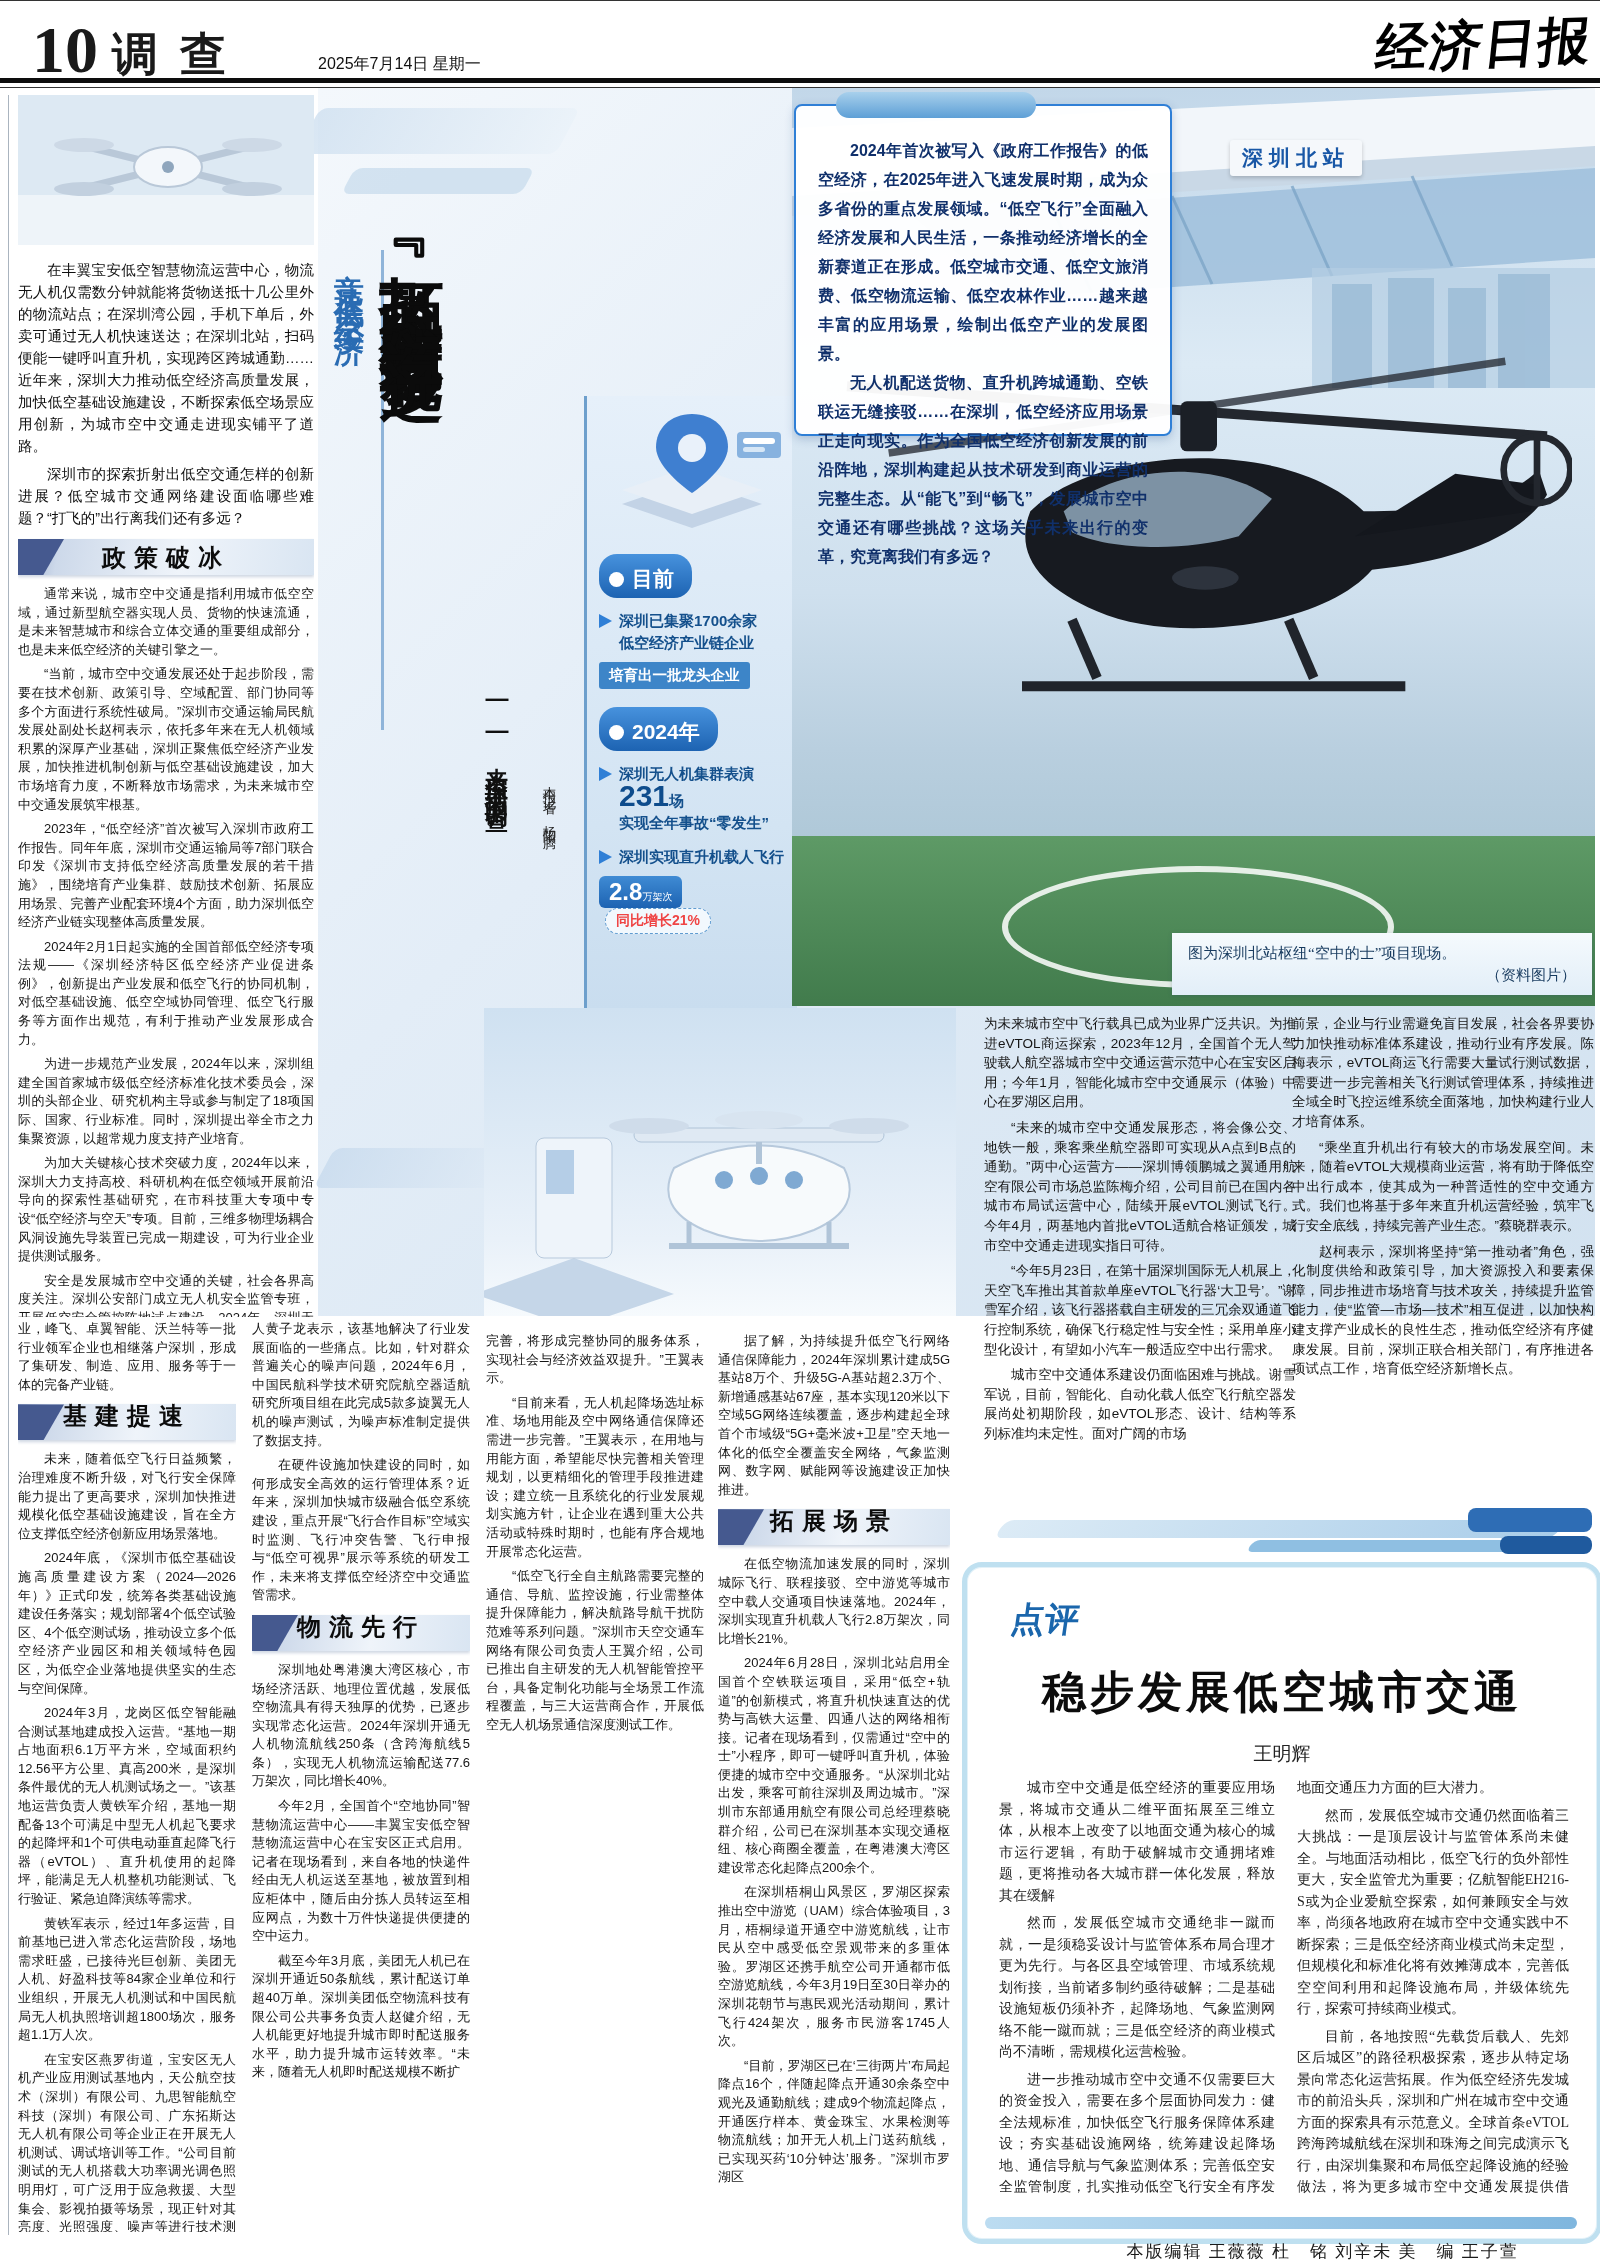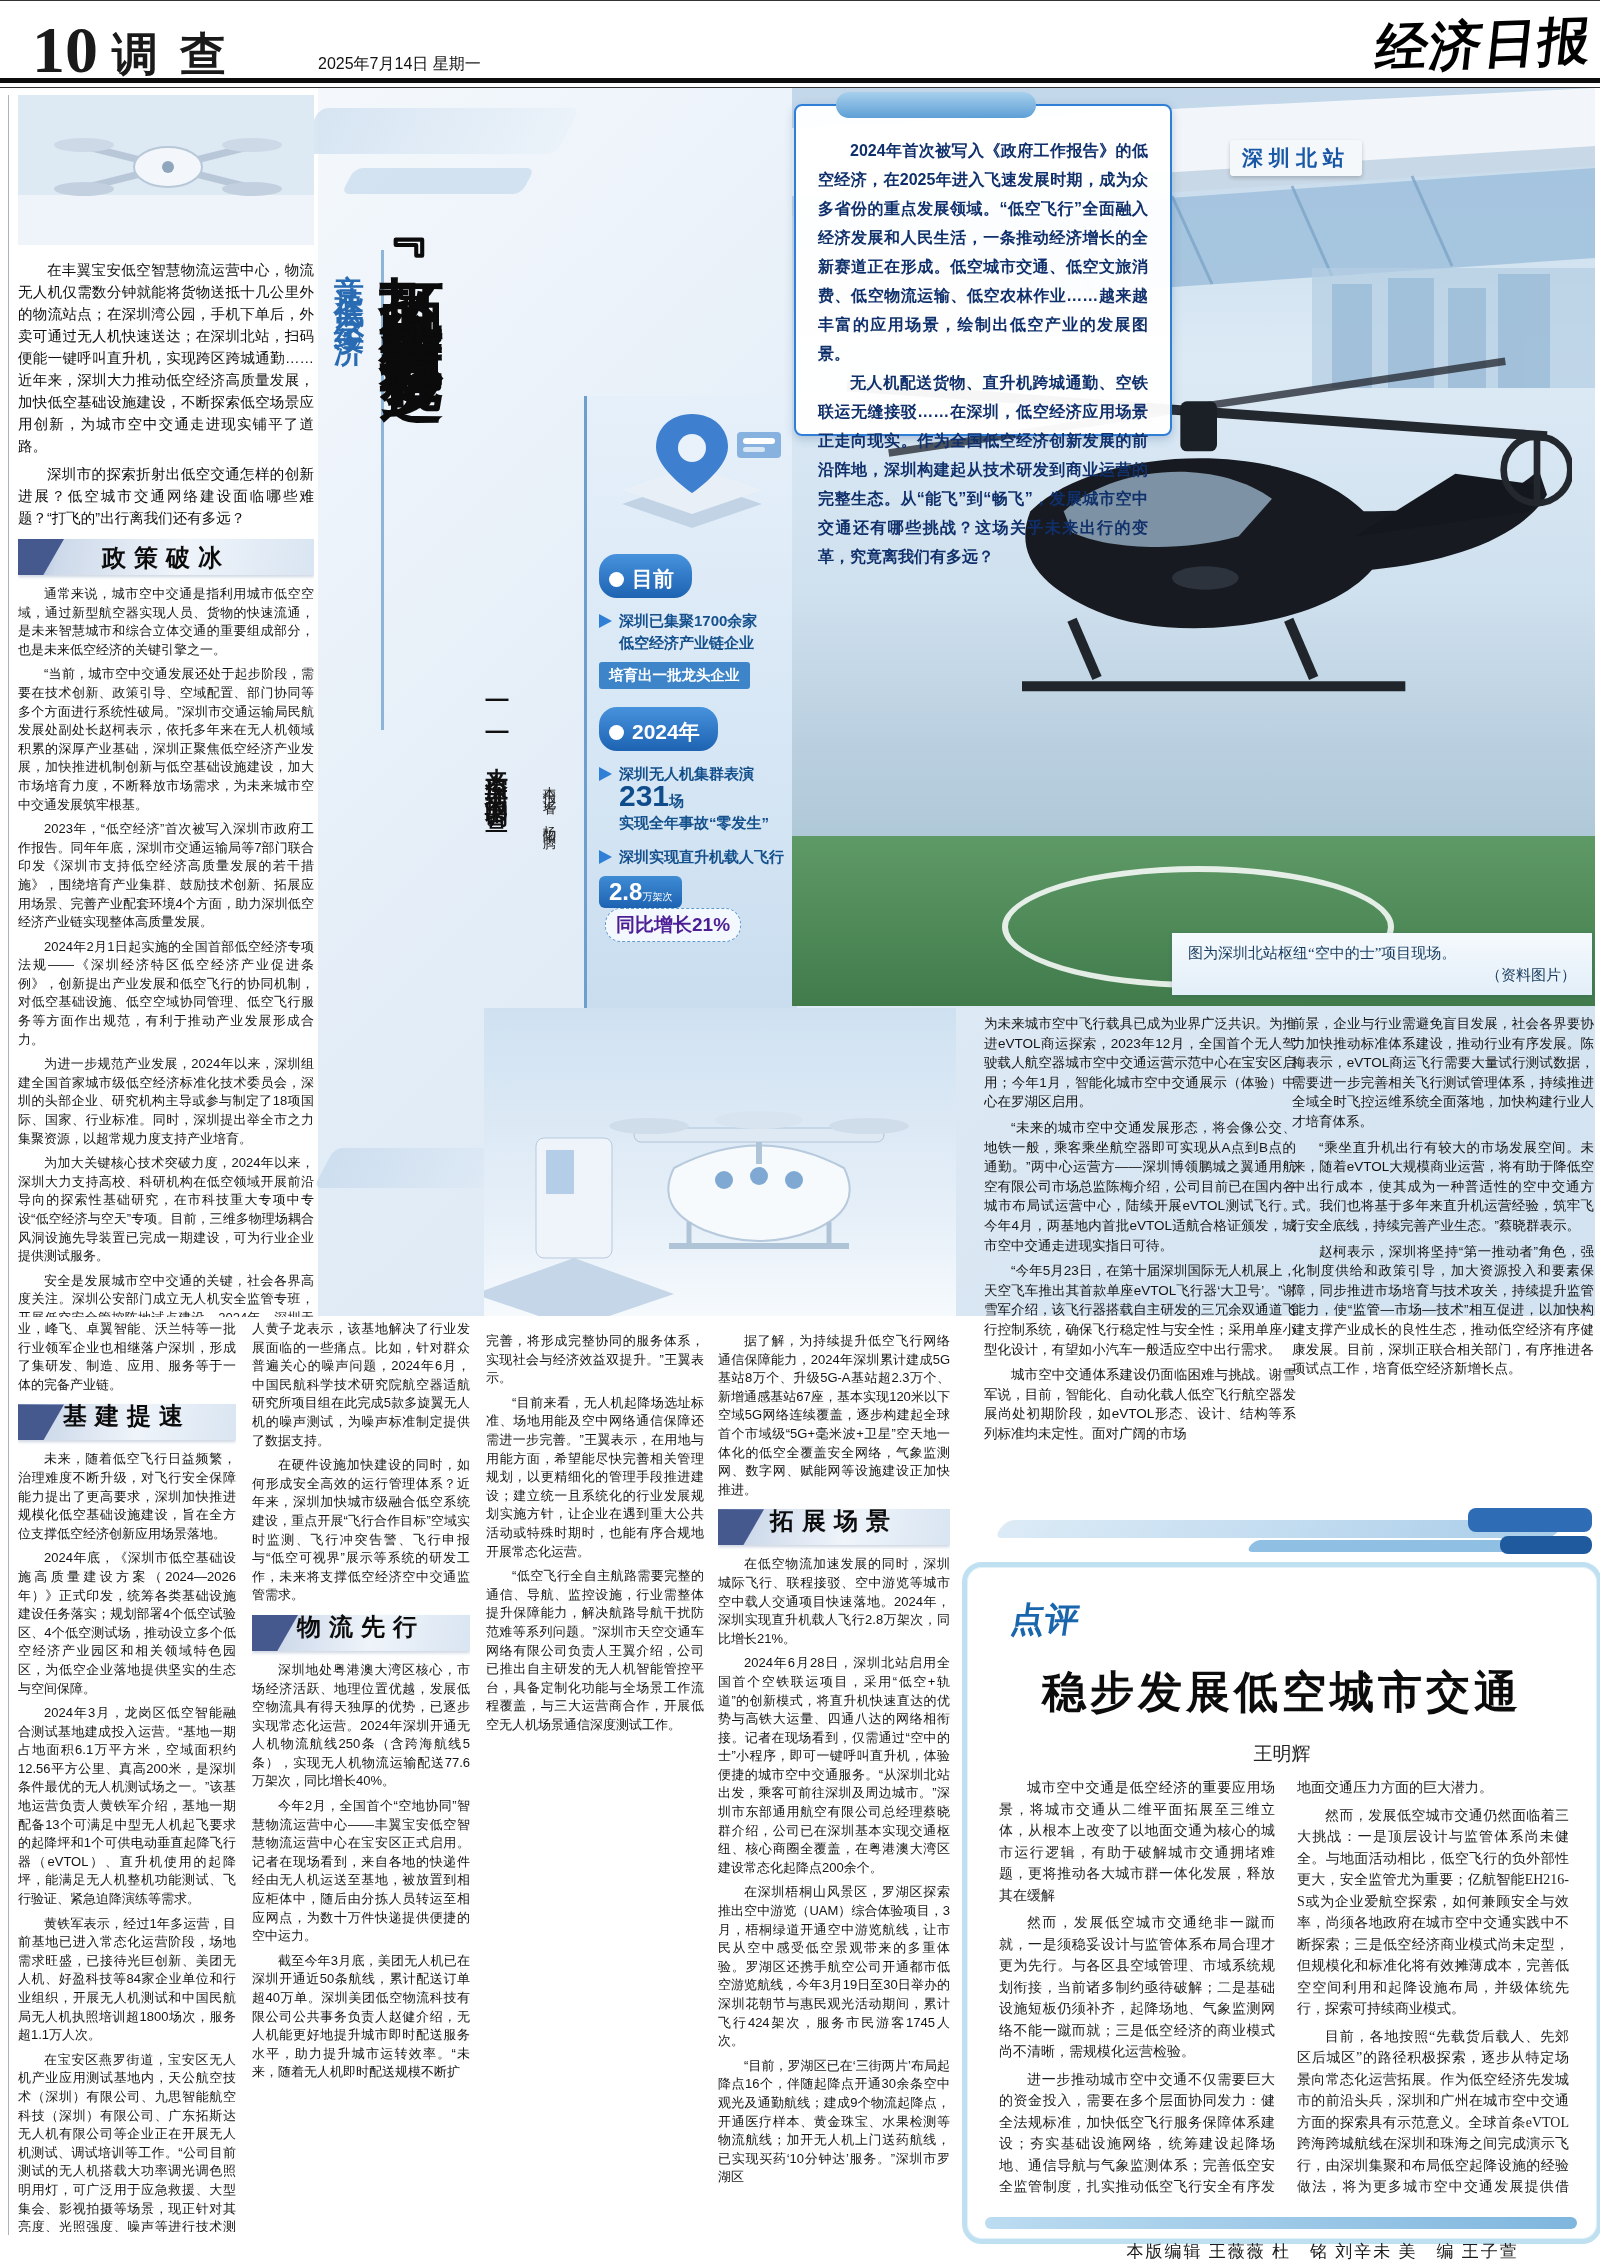--- a/index.html
+++ b/index.html
@@ -46,21 +46,21 @@
   .ibul{position:relative;padding-left:20px;font-size:15px;font-weight:700;color:#14508c;
         line-height:22px;margin-top:12px;}
   .ibul:before{content:"";position:absolute;left:0;top:4px;border-left:13px solid #2f7fd6;
         border-top:7px solid transparent;border-bottom:7px solid transparent;}
   .hl-bar{background:#3d85c8;color:#fff;font-size:14.5px;font-weight:700;
           padding:4px 10px;border-radius:3px;display:inline-block;margin-top:8px;}
   .bignum{font-size:30px;font-weight:900;color:#0e4c8c;}
   .chip{background:linear-gradient(180deg,#3f8bd4,#1d63b2);color:#fff;font-weight:900;
         border-radius:6px;padding:2px 10px;display:inline-block;font-size:24px;}
   .chip small{font-size:10px;font-weight:400;}
-  .growth{border:1.5px dashed #5f9bd0;color:#4c1d95;border-radius:16px;font-size:19px;
+  .growth{border:1.5px dashed #5f9bd0;color:#ef4444;border-radius:16px;font-size:14px;
         font-weight:700;padding:3px 10px;display:inline-block;margin-left:6px;background:#f2f8fd;}
   
   .photo{background:linear-gradient(180deg,#c2d7e9 0%,#dcEAf5 30%,#cfe0ee 55%,#b9cfdf 72%,#9dbccc 100%);overflow:hidden;}
   .pad{position:absolute;left:0;right:0;bottom:0;height:170px;
        background:linear-gradient(180deg,#5e9a66,#417b4c);}
   .padring{position:absolute;border:6px solid rgba(255,255,255,.85);border-radius:50%;}
   .sign{position:absolute;background:#f5f8fb;color:#1857a6;font-weight:900;font-size:21px;
         letter-spacing:6px;padding:4px 12px;border-radius:3px;box-shadow:0 2px 4px rgba(0,0,0,.2);}
   .caption{background:linear-gradient(180deg,#f5fafd,#e2eef8);font-family:"Liberation Serif","DejaVu Serif",serif;
         color:#173a5e;font-size:15px;line-height:22px;padding:9px 16px;box-shadow:0 1px 4px rgba(40,70,110,.25);}

